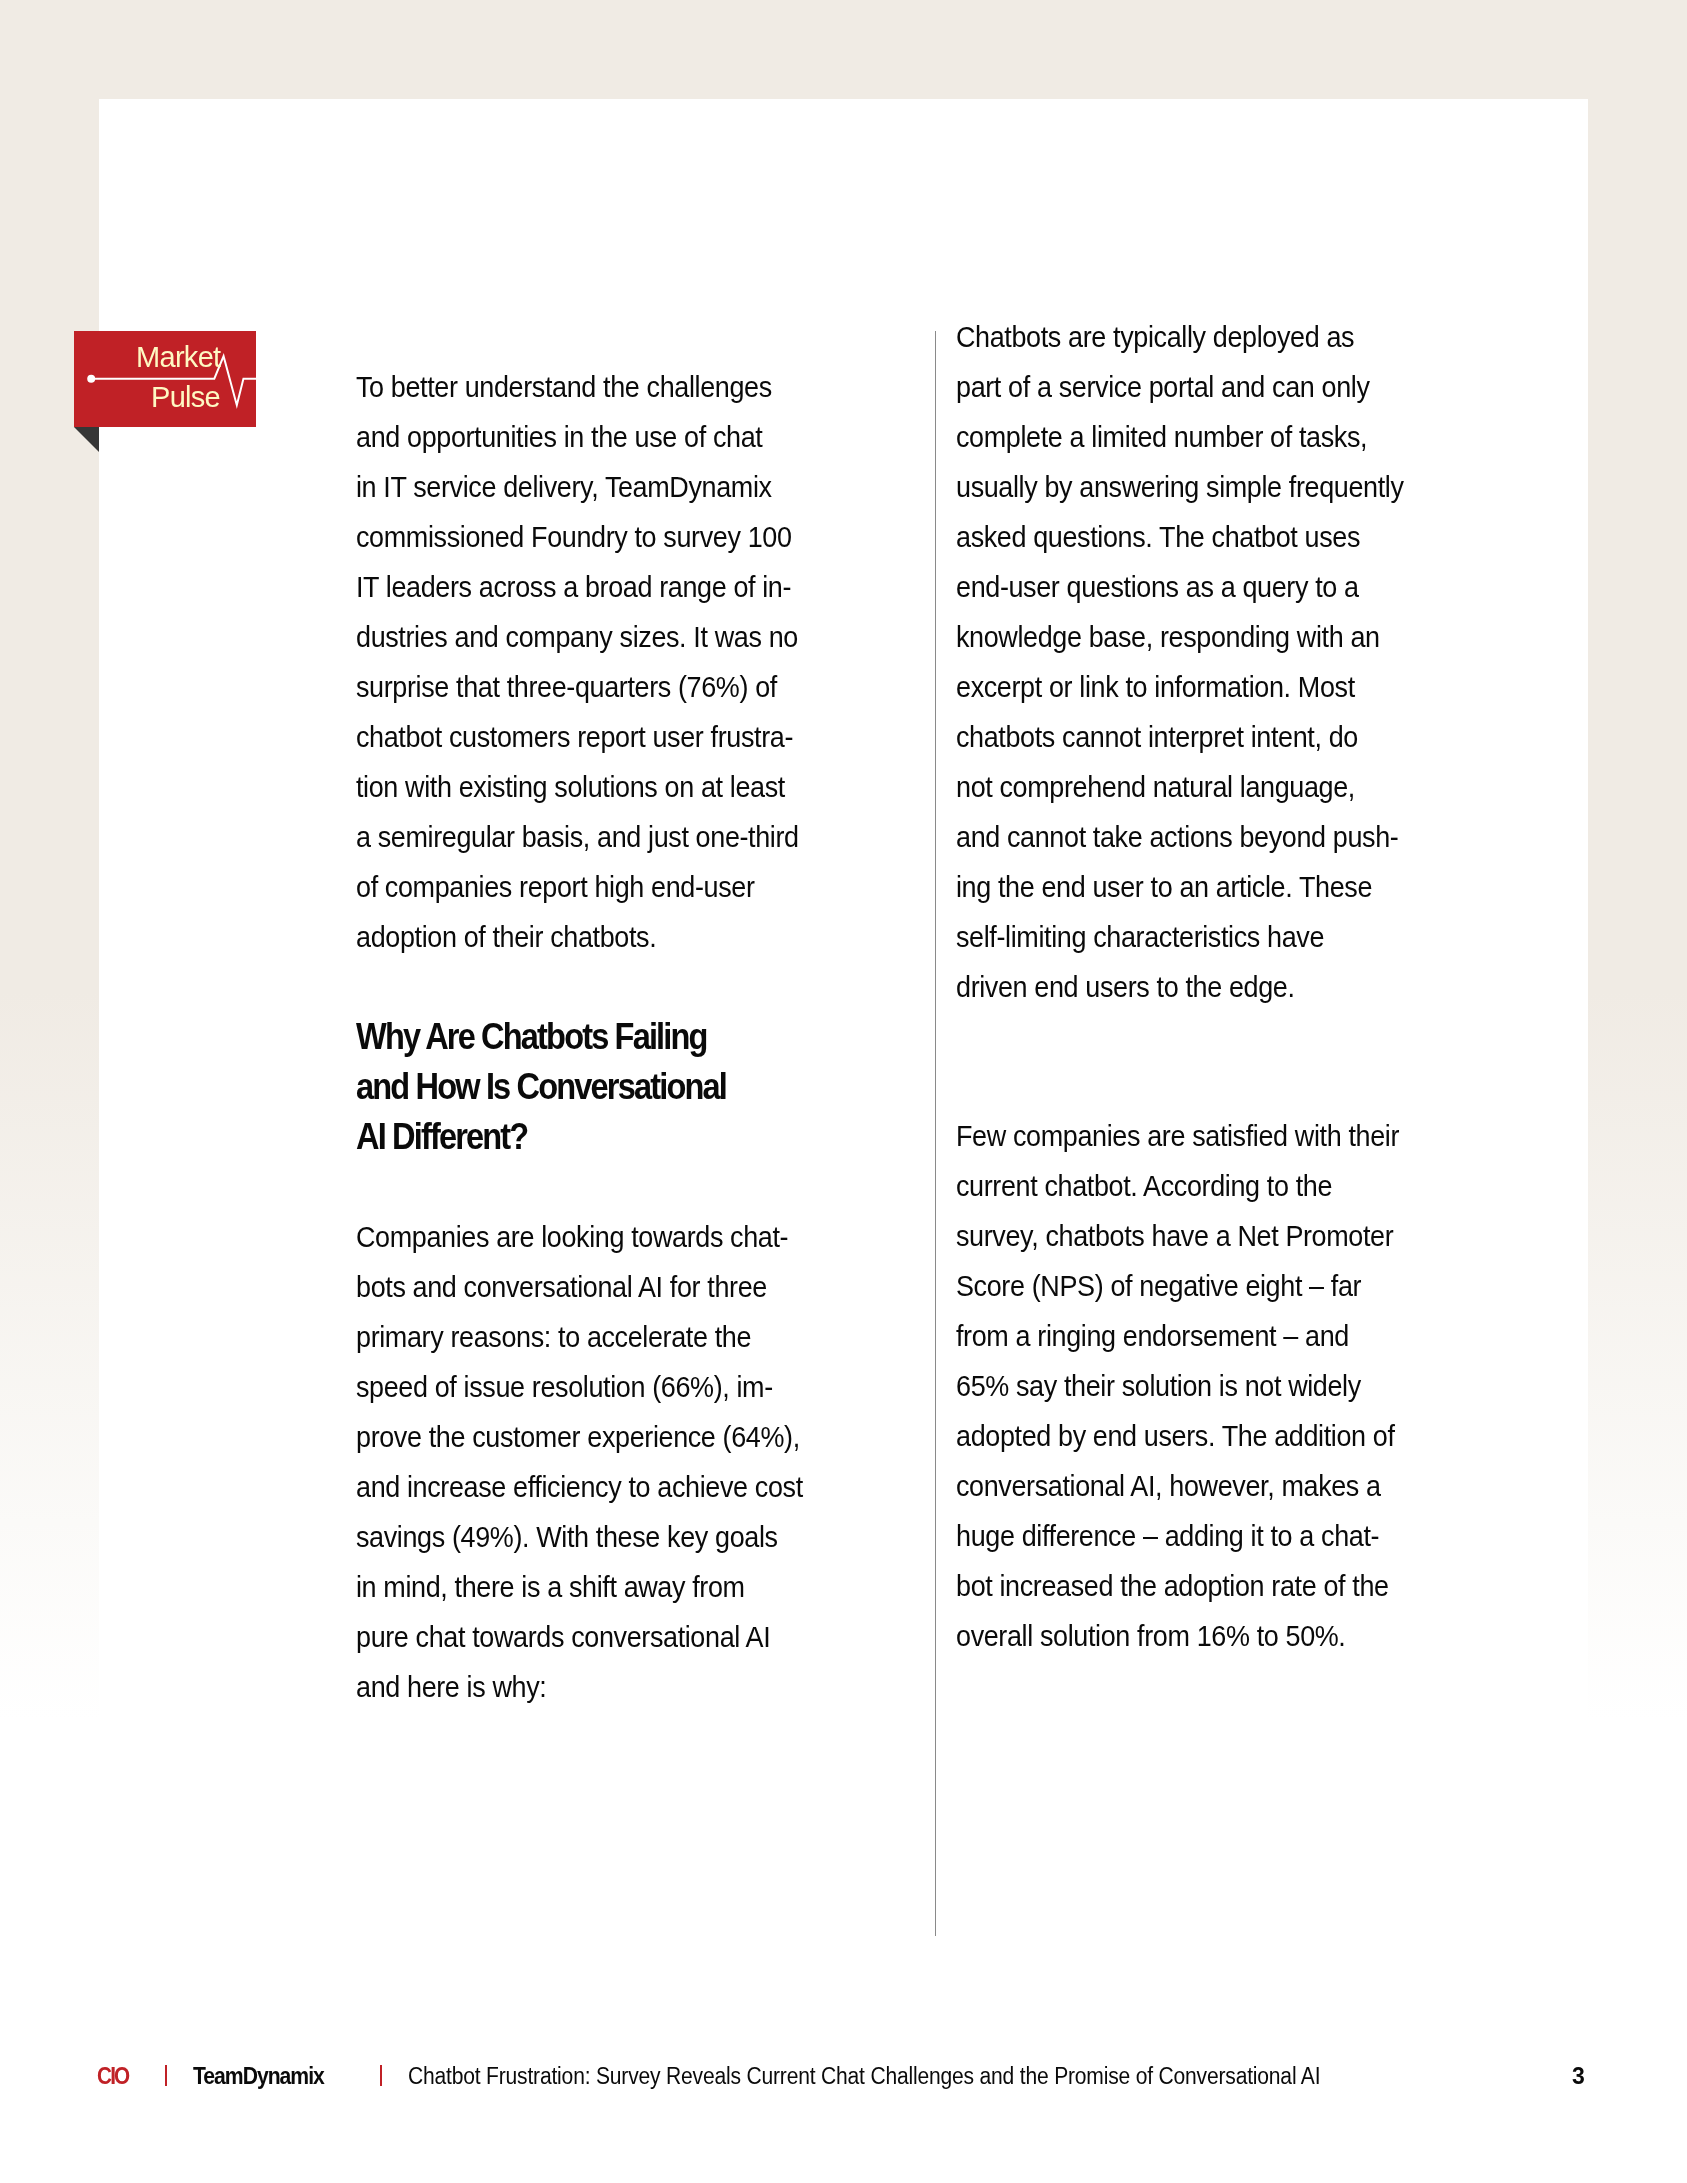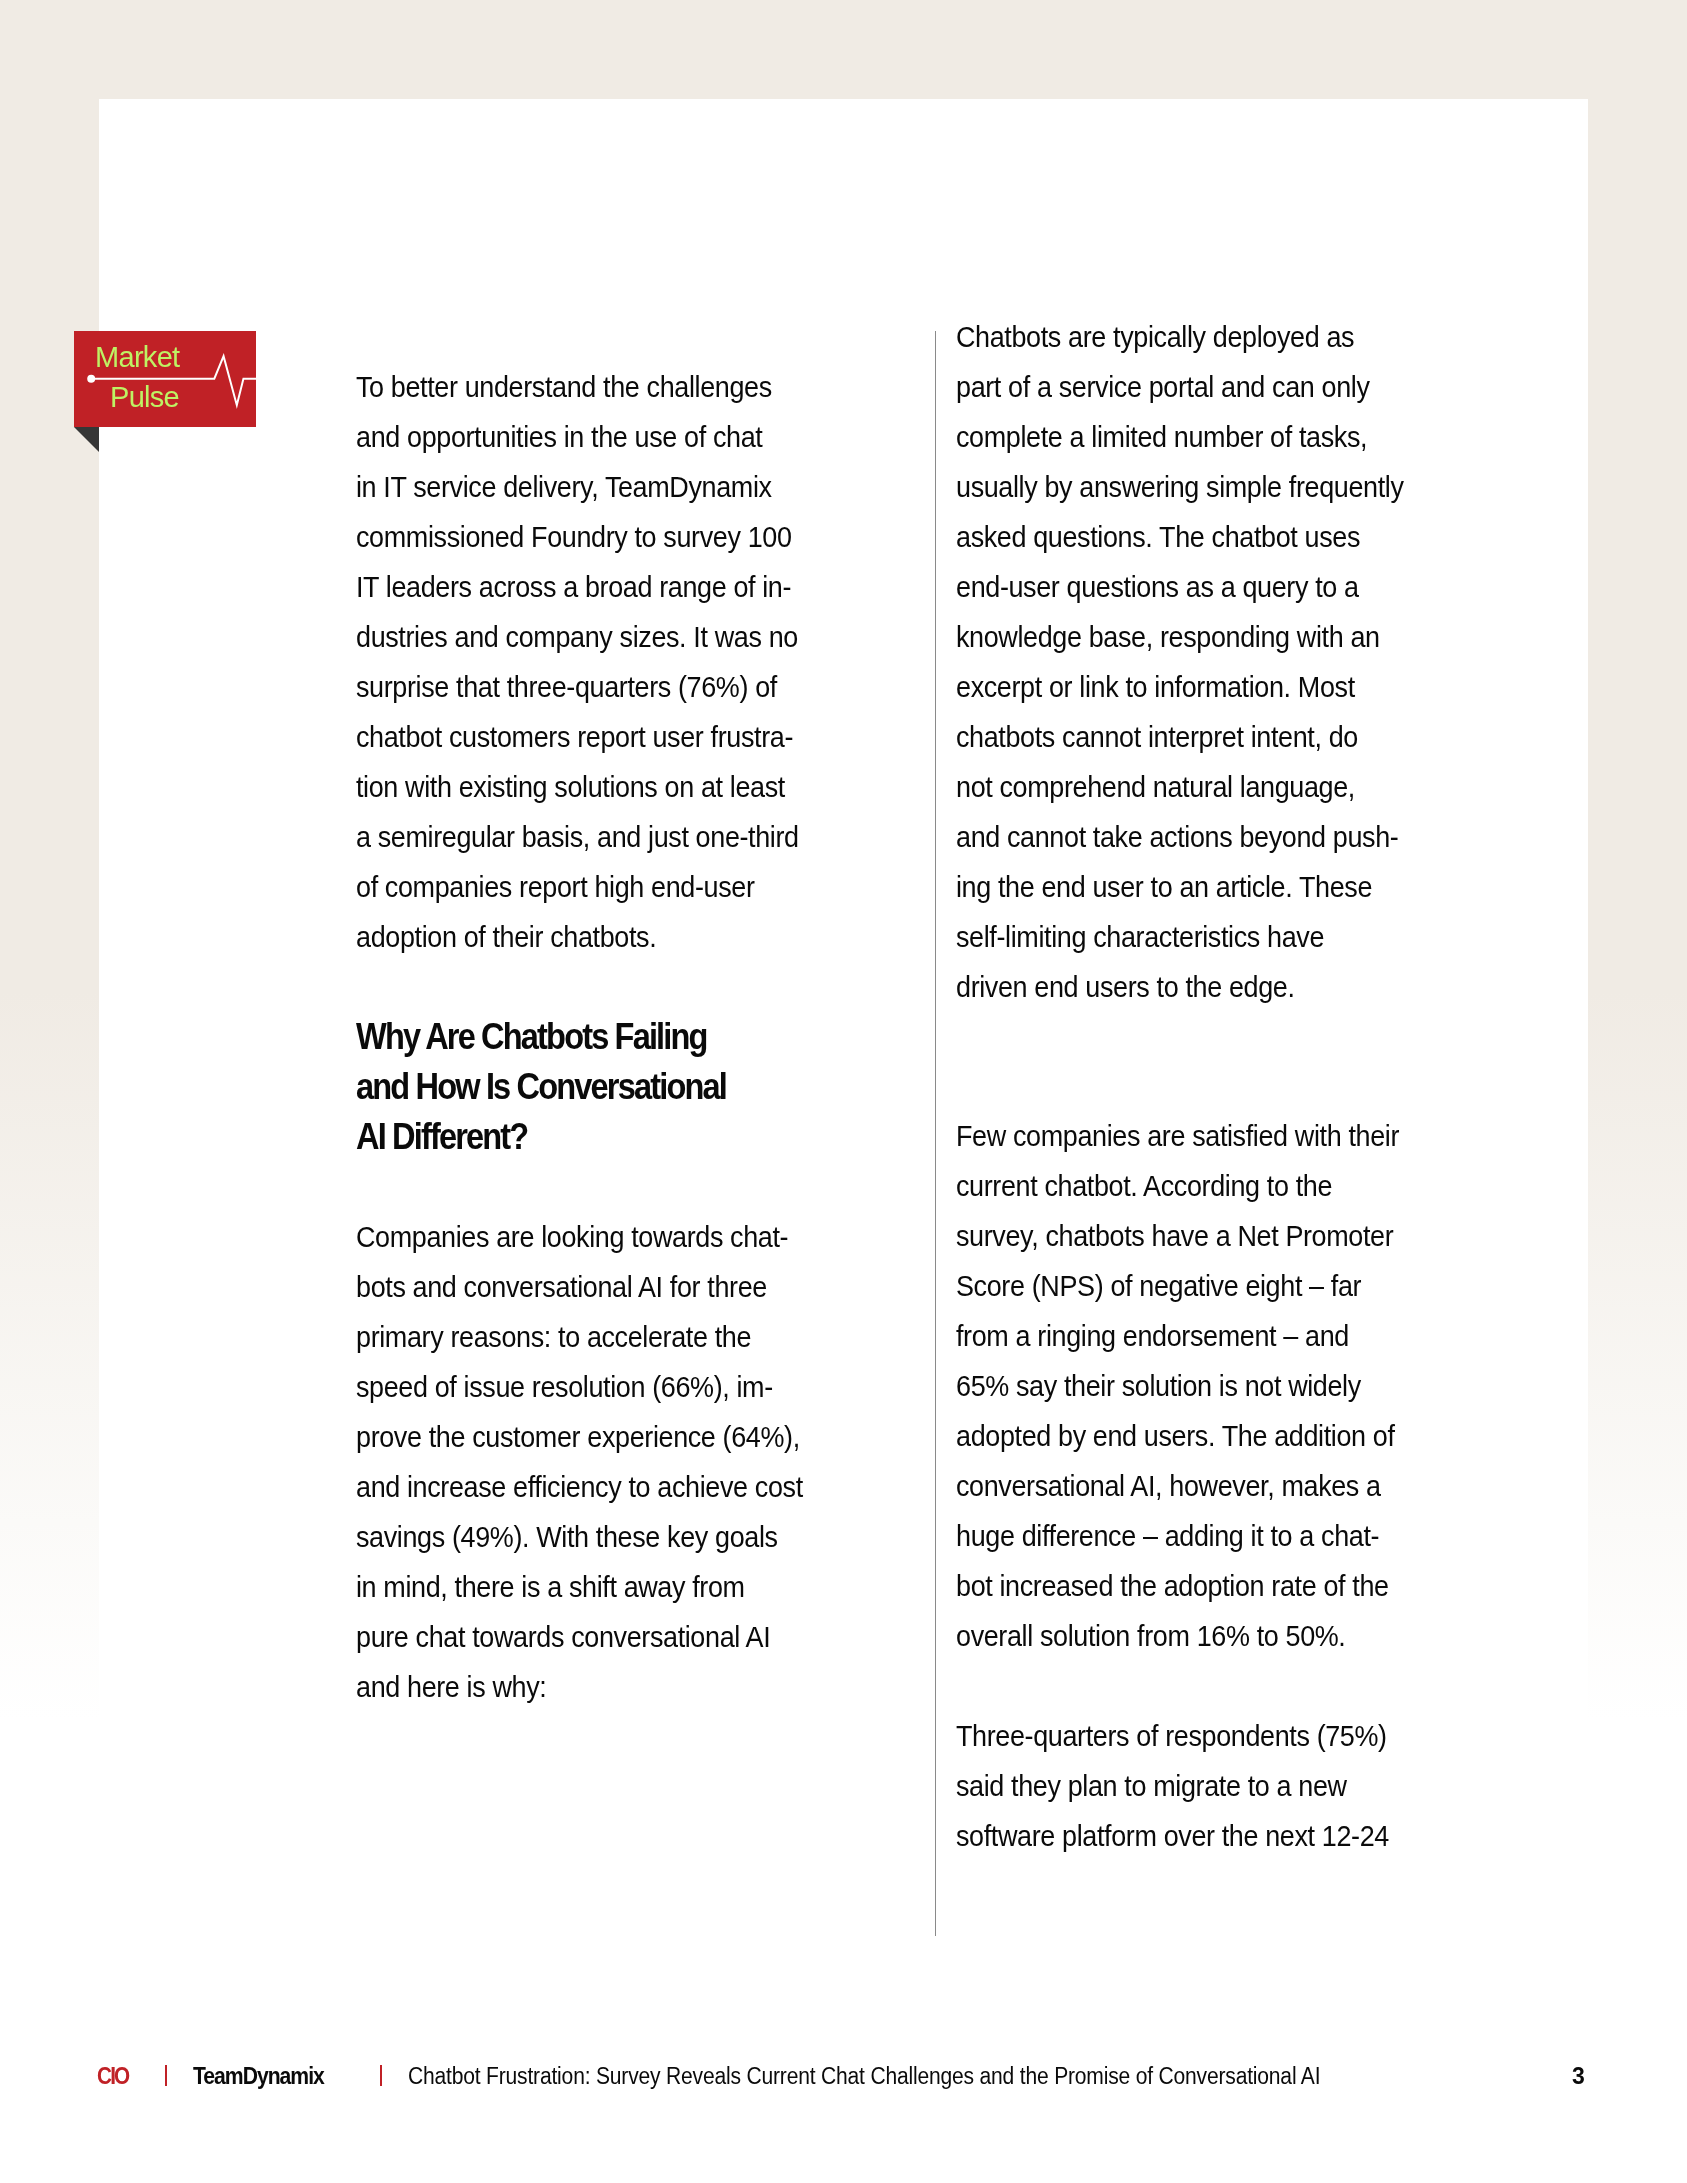--- a/index.html
+++ b/index.html
@@ -12,22 +12,22 @@
     .page {
       position: absolute; left: 99px; top: 99px; width: 1489px; height: 2084px;
       background: #ffffff;
     }
     
     .badge {
       position: absolute; left: 74px; top: 331px; width: 182px; height: 96px;
       background: var(--accent, #c02126);
     }
     .badge .label {
-      position: absolute; color: #bef264; font-size: 29px; font-weight: normal;
-      letter-spacing: -0.7px; line-height: 1;
+      position: absolute; color: #fef9c3; font-size: 29px; font-weight: normal;
+      letter-spacing: -0.7px; line-height: 1; margin-left: 41px;
     }
     .badge .l1 { left: 21px; top: 12px; }
     .badge .l2 { left: 36px; top: 52px; }
     .badge svg { position: absolute; left: 0; top: 0; }
     .fold-wrap { position: absolute; left: 74px; top: 427px; width: 25px; height: 25px; }
     .fold-wrap svg { display: block; }
 
     .col {
       position: absolute; top: 312px;
       font-size: 29px; line-height: 50px; letter-spacing: -0.4px;
@@ -144,25 +144,20 @@
     <span class="line">Score (NPS) of negative eight – far</span>
     <span class="line">from a ringing endorsement – and</span>
     <span class="line">65% say their solution is not widely</span>
     <span class="line">adopted by end users. The addition of</span>
     <span class="line">conversational AI, however, makes a</span>
     <span class="line">huge difference – adding it to a chat-</span>
     <span class="line">bot increased the adoption rate of the</span>
     <span class="line">overall solution from 16% to 50%.</span>
   </div>
   <span class="gap"></span>
-  <div>
-    <span class="line">Three-quarters of respondents (75%)</span>
-    <span class="line">said they plan to migrate to a new</span>
-    <span class="line">software platform over the next 12-24</span>
-  </div>
 </div>
 
 <div class="footer">
   <span class="f-cio">CIO</span>
   <span class="f-bar f-bar1"></span>
   <span class="f-brand">TeamDynamix</span>
   <span class="f-bar f-bar2"></span>
   <span class="f-title">Chatbot Frustration: Survey Reveals Current Chat Challenges and the Promise of Conversational AI</span>
   <span class="f-page">3</span>
 </div>

